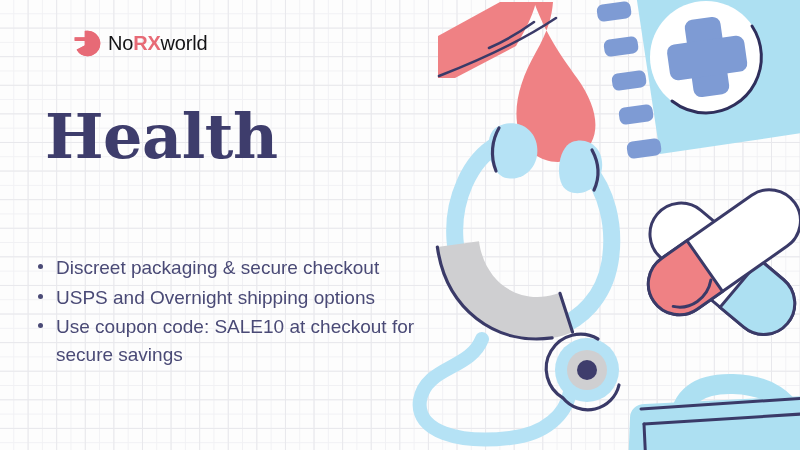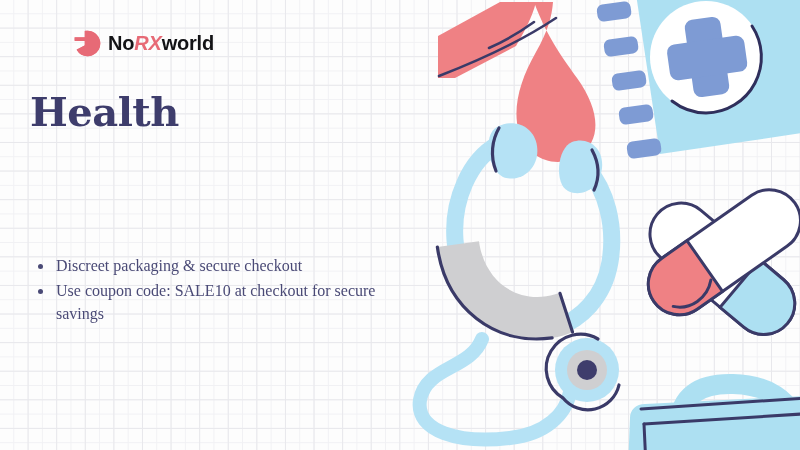--- a/index.html
+++ b/index.html
@@ -38,51 +38,50 @@
   .logo{
     position:absolute;left:74px;top:28px;
     display:flex;align-items:center;gap:7px;
     height:30px;
   }
   .logo-mark{width:27px;height:27px;display:block;}
   .logo-text{
     font-size:20px;letter-spacing:-0.2px;line-height:1;
     white-space:nowrap;
   }
-  .lt-no{font-weight:bold;color:#131316;}
-  .lt-rx{font-weight:bold;color:#e76a76;font-style:italic;}
-  .lt-world{font-weight:700;color:#131316;}
+  .lt-no{font-weight:normal;color:#131316;}
+  .lt-rx{font-weight:bold;color:#e76a76;}
+  .lt-world{font-weight:400;color:#131316;}
 
   
   .headline{
     position:absolute;left:30px;top:92px;
     font-family:"DejaVu Serif", serif;
     font-weight:bold;
-    font-size:40px;
+    font-size:62px;
     line-height:0.98;
     color:#3e3d6c;
     letter-spacing:-0.5px;
-    margin:0;
+    margin:15px;
   }
   .headline span{display:block;}
 
   
   .bullets{
     position:absolute;left:32px;top:254px;
     width:395px;
     margin:0;padding:0;list-style:none;
   }
   .bullets li{
     position:relative;
     padding-left:24px;
-    font-size:16px;
+    font-size:19px;
     line-height:1.45;
     color:#4a4a76;
     margin-bottom:2px;
-    font-family:Liberation Serif, serif;
   }
   .bullets li::before{
     content:"";
     position:absolute;left:6px;top:10px;
     width:5px;height:5px;border-radius:50%;
     background:#4a4a76;
   }
 </style>
 </head>
 <body>
@@ -191,16 +190,17 @@
     </svg>
     <span class="logo-text"><span class="lt-no">No</span><span class="lt-rx">RX</span><span class="lt-world">world</span></span>
   </div>
 
   <h1 class="headline">
     <span>Health</span>
   </h1>
 
   <ul class="bullets">
     <li>Discreet packaging &amp; secure checkout</li>
+    <li>USPS and Overnight shipping options</li>
     <li>Use coupon code: SALE10 at checkout for secure savings</li>
   </ul>
 
 </div>
 
 </body></html>

